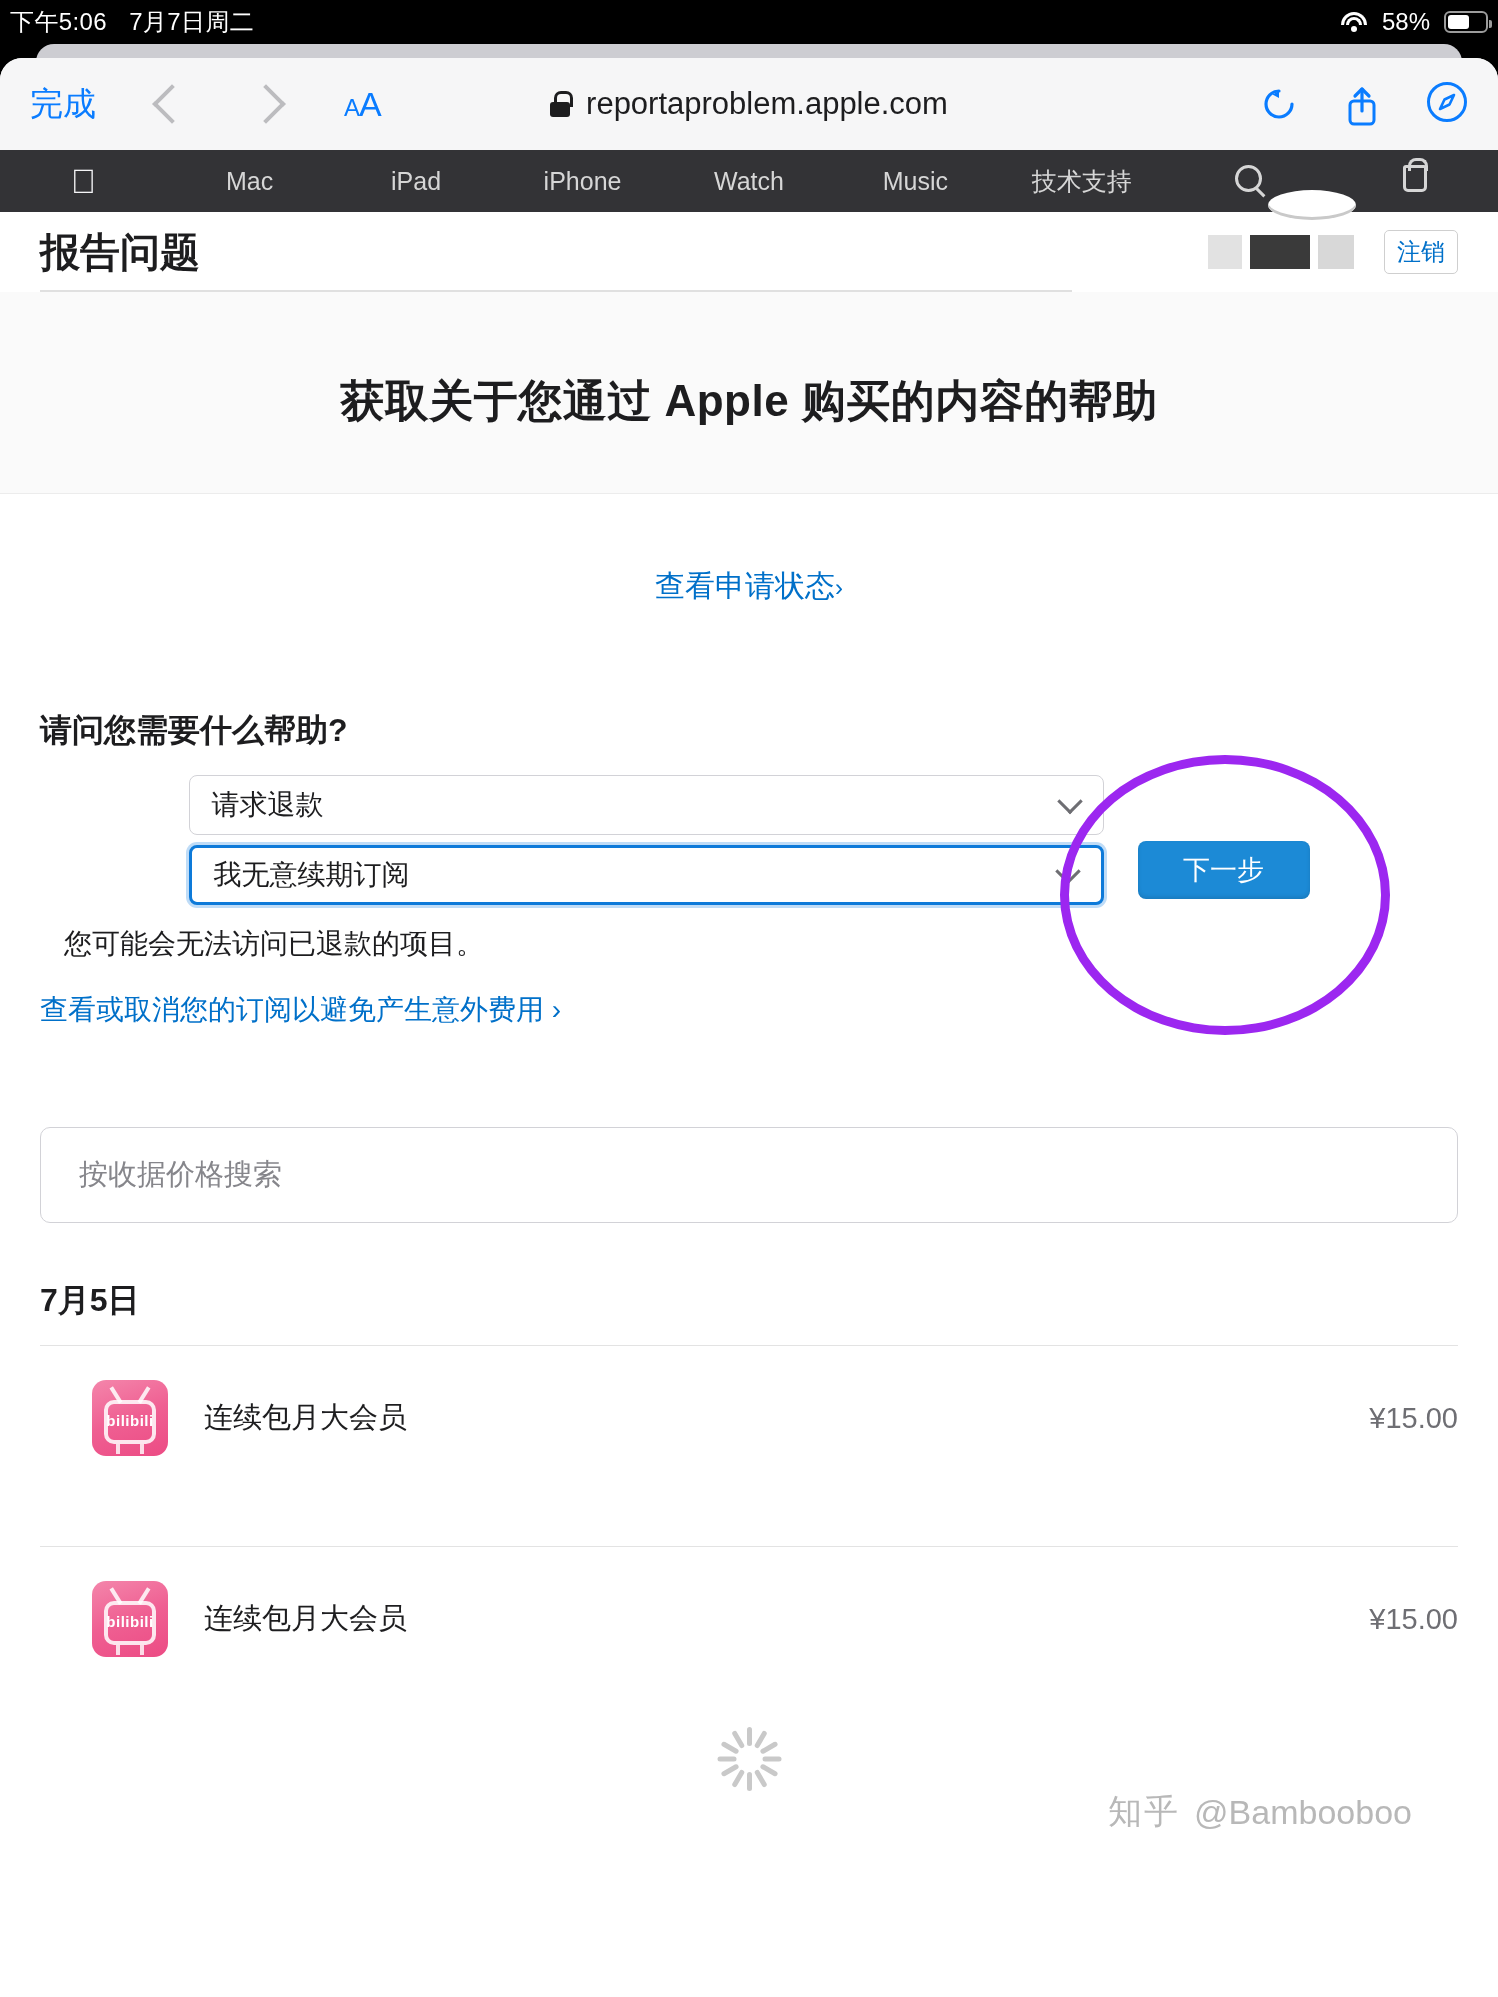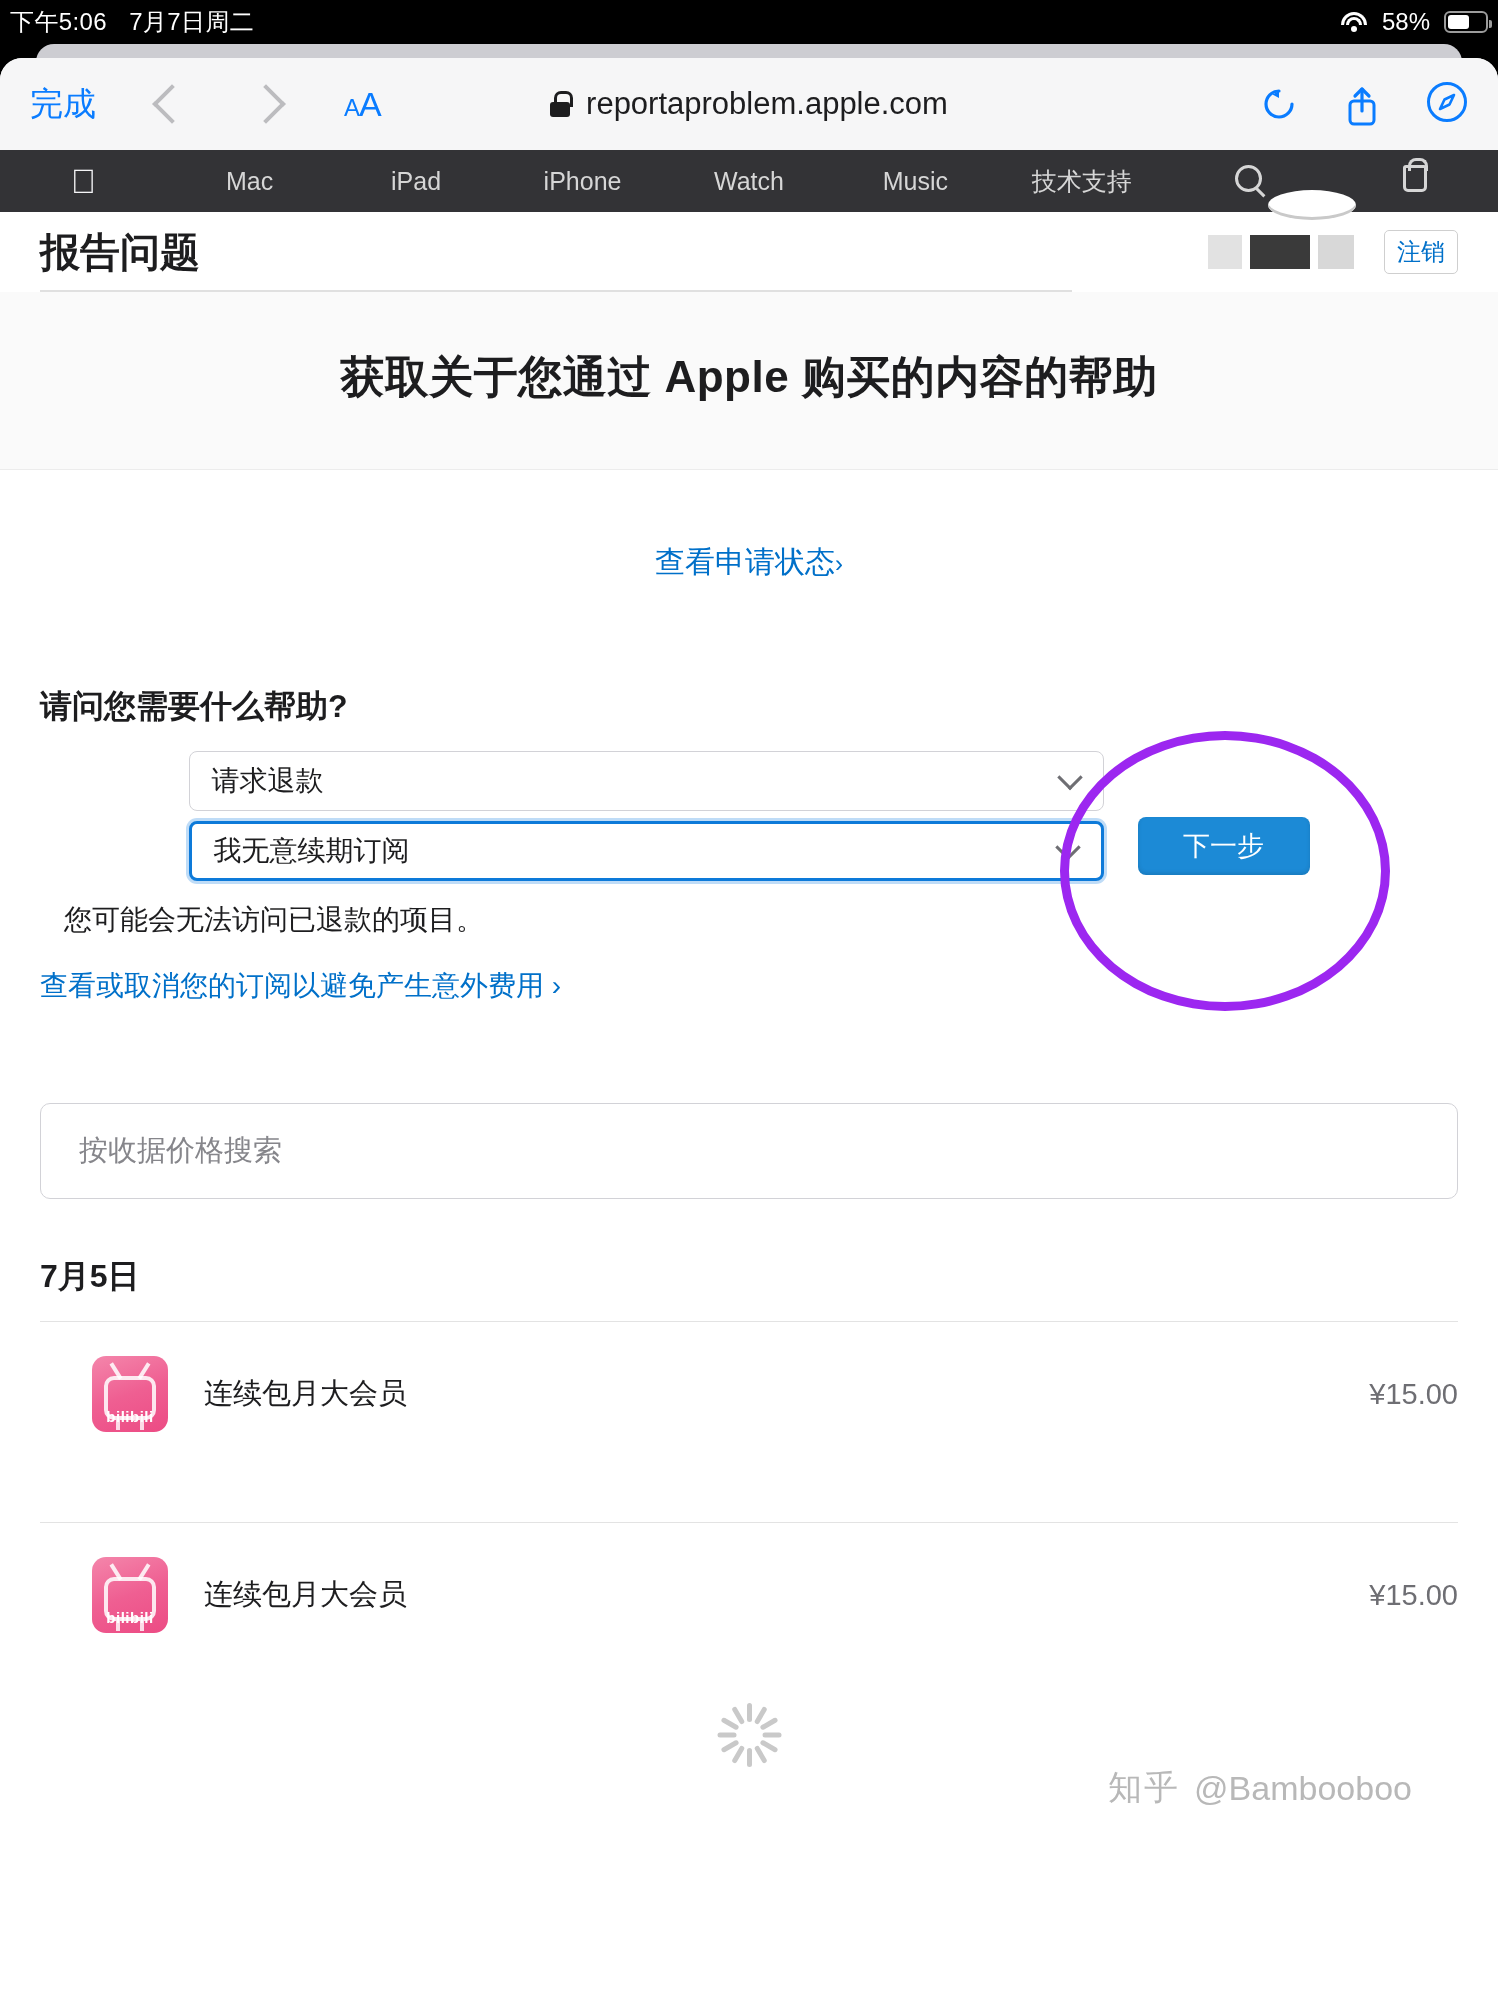--- a/index.html
+++ b/index.html
@@ -99,21 +99,21 @@
   .r2 { width: 60px; background: #3a3a3a; }
   .r3 { width: 36px; background: #d8d8d8; }
   .signout { margin-left: 22px; color: #0070c9; font-size: 24px;
     border: 1px solid #cfcfcf; border-radius: 5px; padding: 5px 12px; background:#fff;}
   .notch-smudge { position: absolute; top: -22px; right: 142px; width: 88px; height: 30px;
     background: #fff; border-radius: 50%; box-shadow: 0 -3px 0 0 #c9c9c9 inset; }
 
   
   .hero {
     background: #fafafa; border-bottom: 1px solid #ececec;
-    padding: 56px 0 62px; text-align: center;
+    padding: 80px 0 62px; text-align: center;
   }
   .hero h1 { font-size: 44px; font-weight: 700; color: #1d1d1f; letter-spacing: .5px; }
 
   
   .content { padding: 0 40px; background: #fff; }
   .status-link { text-align: center; margin-top: 72px; font-size: 30px; color: #0070c9; }
   .status-link .chev { font-size: 24px; }
 
   .qsection { margin-top: 102px; position: relative; }
   .qlabel { font-size: 32px; font-weight: 700; color: #1d1d1f; margin-bottom: 22px; }
@@ -160,21 +160,21 @@
     width: 76px; height: 76px; border-radius: 14px; position: relative; flex: none;
     background: linear-gradient(160deg,#f486ab 0%,#ef5f92 50%,#ec4b84 100%);
     overflow: hidden;
   }
   .app-icon .tv { position: absolute; left: 12px; top: 20px; width: 52px; height: 44px;
     border: 4px solid rgba(255,255,255,.85); border-radius: 10px; }
   .app-icon .ear-l, .app-icon .ear-r { position: absolute; top: 6px; width: 4px; height: 18px;
     background: rgba(255,255,255,.85); }
   .app-icon .ear-l { left: 22px; transform: rotate(-32deg); }
   .app-icon .ear-r { right: 22px; transform: rotate(32deg); }
-  .app-icon .bili-text { position: absolute; left: 0; right: 0; top: 52px; text-align: center;
+  .app-icon .bili-text { position: absolute; left: 0; right: 0; top: 32px; text-align: center;
     font-size: 15px; font-weight: 700; color: #fff; letter-spacing: .5px; }
   .app-icon .foot-l, .app-icon .foot-r { position: absolute; bottom: 2px; width: 4px; height: 10px;
     background: rgba(255,255,255,.8); }
   .app-icon .foot-l { left: 24px; }
   .app-icon .foot-r { right: 24px; }
   .purchase-title { font-size: 29px; color: #1d1d1f; margin-left: 36px; }
   .purchase-price { margin-left: auto; font-size: 29px; color: #6e6e73; }
 
   
   .spinner-wrap { position: relative; height: 150px; }

